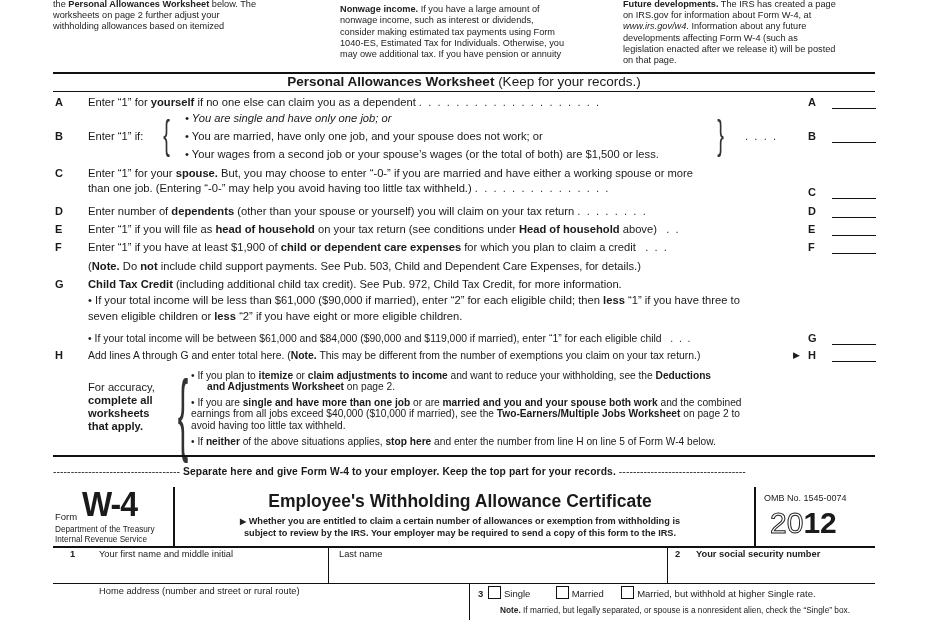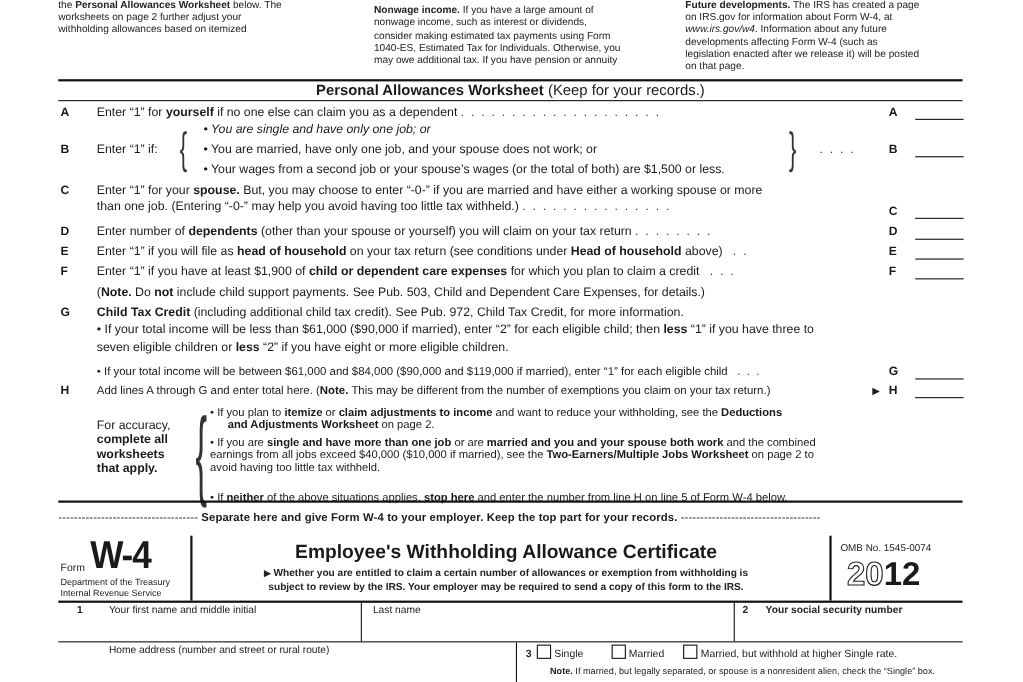--- a/index.html
+++ b/index.html
@@ -134,21 +134,21 @@
     <div>complete all</div>
     <div>worksheets</div>
     <div>that apply.</div>
   </div>
 </div>
 <span class="bracket" style="left:168px;top:368px;font-size:90px;line-height:90px;transform:scaleX(0.35);">{</span>
 
 <div class="acc-list" style="top:370px;">
   <p><span>• If you plan to </span><b>itemize</b><span> or </span><b>claim adjustments to income</b><span> and want to reduce your withholding, see the </span><b>Deductions</b><br><span style="padding-left:16px"></span><b>and Adjustments Worksheet</b><span> on page 2.</span></p>
   <p style="margin-top:4px;"><span>• If you are </span><b>single and have more than one job</b><span> or are </span><b>married and you and your spouse both work</b><span> and the combined</span><br><span>earnings from all jobs exceed $40,000 ($10,000 if married), see the </span><b>Two-Earners/Multiple Jobs Worksheet</b><span> on page 2 to</span><br><span>avoid having too little tax withheld.</span></p>
-  <p style="margin-top:16px;"><span>• If </span><b>neither</b><span> of the above situations applies, </span><b>stop here</b><span> and enter the number from line H on line 5 of Form W-4 below.</span></p>
+  <p style="margin-top:5px;"><span>• If </span><b>neither</b><span> of the above situations applies, </span><b>stop here</b><span> and enter the number from line H on line 5 of Form W-4 below.</span></p>
 </div>
 
 <div class="rule" style="top:455px;height:2px;"></div>
 
 <div class="sep">
   <span style="font-weight:normal;">------------------------------------</span><span> Separate here and give Form W-4 to your employer. Keep the top part for your records. </span><span style="font-weight:normal;">------------------------------------</span>
 </div>
 
 <div class="abs" style="left:55px;top:490px;width:120px;">
   <span style="font-size:9.5px;position:absolute;top:21px;left:0;">Form</span>
@@ -162,21 +162,21 @@
 
 <div class="abs" style="left:175px;width:570px;top:491px;text-align:center;font-size:17.5px;font-weight:bold;">Employee's Withholding Allowance Certificate</div>
 <div class="abs" style="left:175px;width:570px;top:516px;text-align:center;font-size:9.2px;line-height:11.5px;font-weight:bold;color:#222;">
   <div><span style="font-size:8px;">▶</span> <span>Whether you are entitled to claim a certain number of allowances or exemption from withholding is</span></div>
   <div>subject to review by the IRS. Your employer may be required to send a copy of this form to the IRS.</div>
 </div>
 <div class="vline" style="left:754px;top:487px;width:2px;height:59px;"></div>
 
 <div class="abs" style="left:764px;top:493px;font-size:9px;color:#222;">OMB No. 1545-0074</div>
 <div class="abs" style="left:770px;top:507px;font-size:30px;font-weight:bold;line-height:32px;">
-  <span class="outline-num" style="font-weight:bold;text-align:right;">20</span><span>12</span>
+  <span class="outline-num" style="font-weight:normal;text-align:right;">20</span><span>12</span>
 </div>
 
 <div class="hline" style="left:53px;top:546px;width:822px;height:2px;"></div>
 
 <span class="label" style="left:70px;top:549px;font-weight:bold;">1</span>
 <span class="label" style="left:99px;top:549px;">Your first name and middle initial</span>
 <div class="abs" style="left:60px;top:560px;width:265px;height:22px;"></div>
 <div class="vline" style="left:328px;top:548px;width:1px;height:35px;"></div>
 <span class="label" style="left:339px;top:549px;">Last name</span>
 <div class="abs" style="left:332px;top:560px;width:330px;height:22px;"></div>

